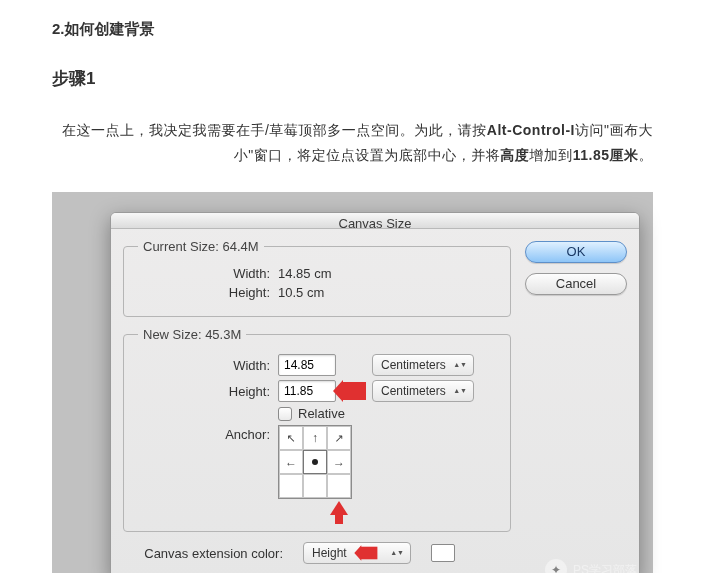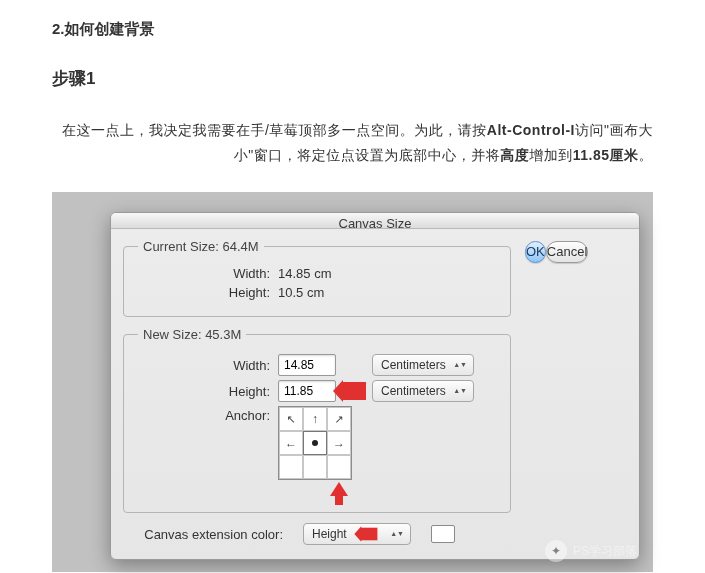--- a/index.html
+++ b/index.html
@@ -51,21 +51,21 @@
     font-size: 13px;
     color: #3a3a3a;
     line-height: 22px;
   }
   .dialog-body {
     display: flex;
     padding: 10px 12px 14px 12px;
     gap: 14px;
   }
   .left-col { flex: 1; }
-  .right-col { width: 102px; display: flex; flex-direction: row; gap: 0; padding-top: 2px;}
+  .right-col { width: 102px; display: flex; flex-direction: column; gap: 10px; padding-top: 2px;}
   fieldset {
     border: 1px solid #b5b5b5;
     border-radius: 4px;
     padding: 8px 14px 12px 14px;
     margin-bottom: 10px;
     font-size: 13px;
   }
   legend { padding: 0 5px; color: #444; }
   .row { display: flex; align-items: center; margin: 4px 0; }
   .lab { width: 140px; text-align: right; padding-right: 8px; color:#333;}
@@ -218,20 +218,25 @@
             <div class="lab">Height:</div>
             <input class="inp" value="11.85" style="">
             <span class="red-arrow"></span>
             <span style="width:6px;display:inline-block"></span>
             <span class="sel">
               <span>Centimeters</span>
               <span class="chev">▲▼</span>
             </span>
           </div>
 
+          <div class="row">
+            <div class="lab"></div>
+            <span class="chk"></span>
+            <span>Relative</span>
+          </div>
 
           <div class="row" style="align-items:flex-start;">
             <div class="lab" style="padding-top:2px;">Anchor:</div>
             <div>
               <div class="anchor-grid">
                 <div class="acell aq">↖</div>
                 <div class="acell">↑</div>
                 <div class="acell aq">↗</div>
                 <div class="acell">←</div>
                 <div class="acell acenter">

